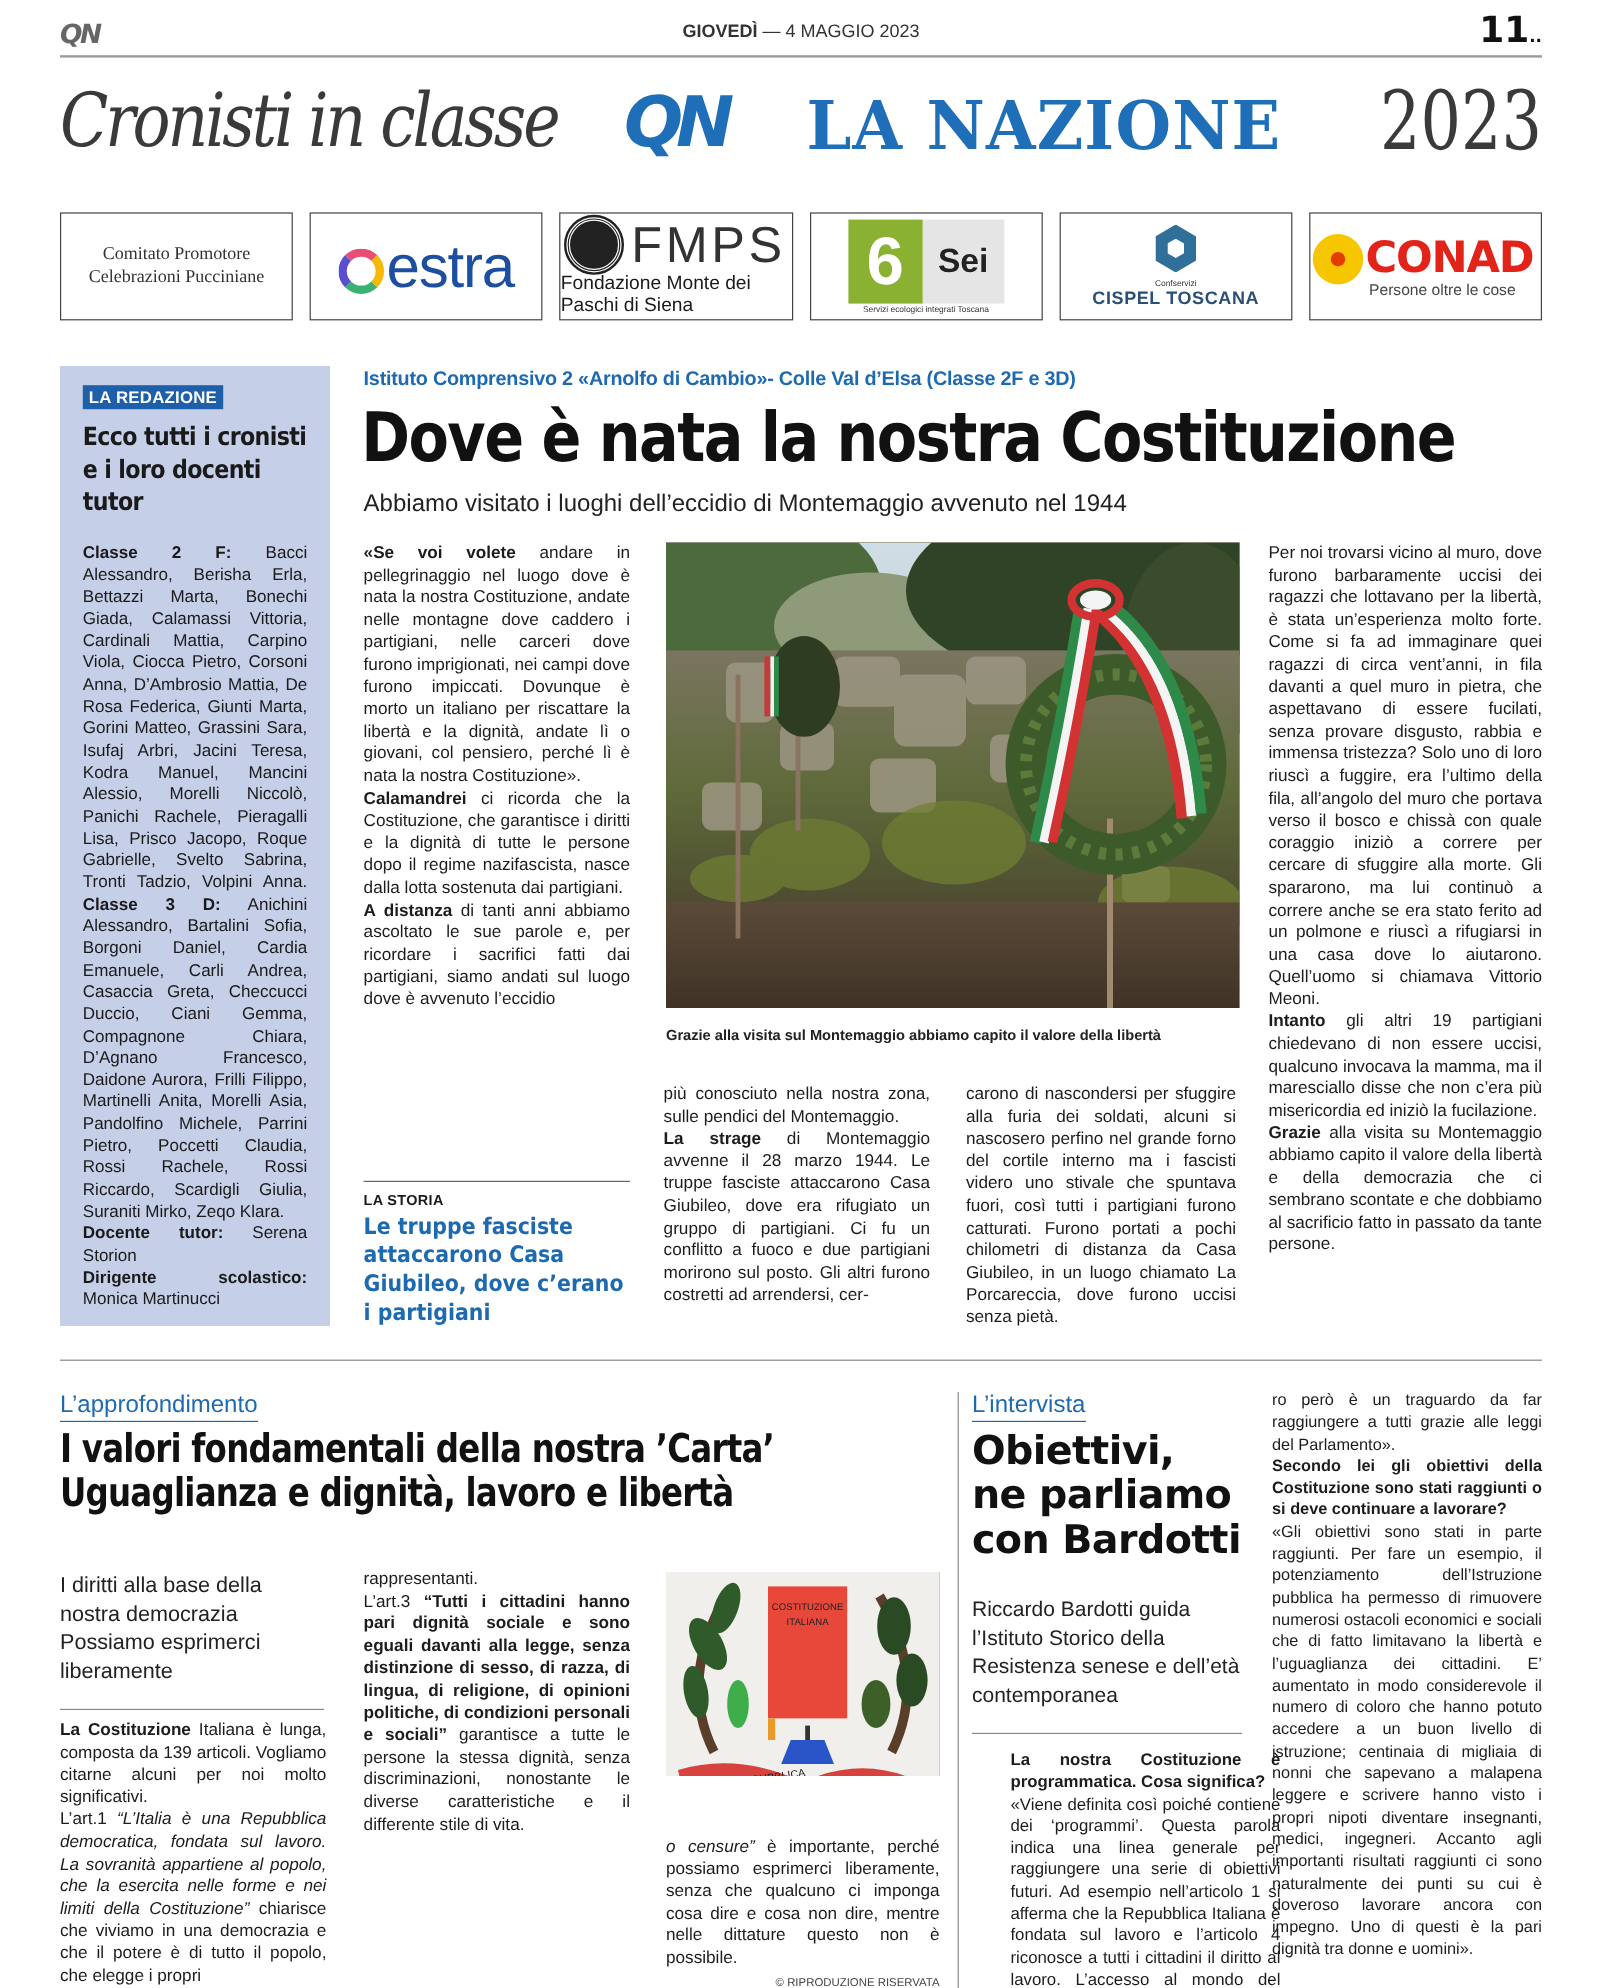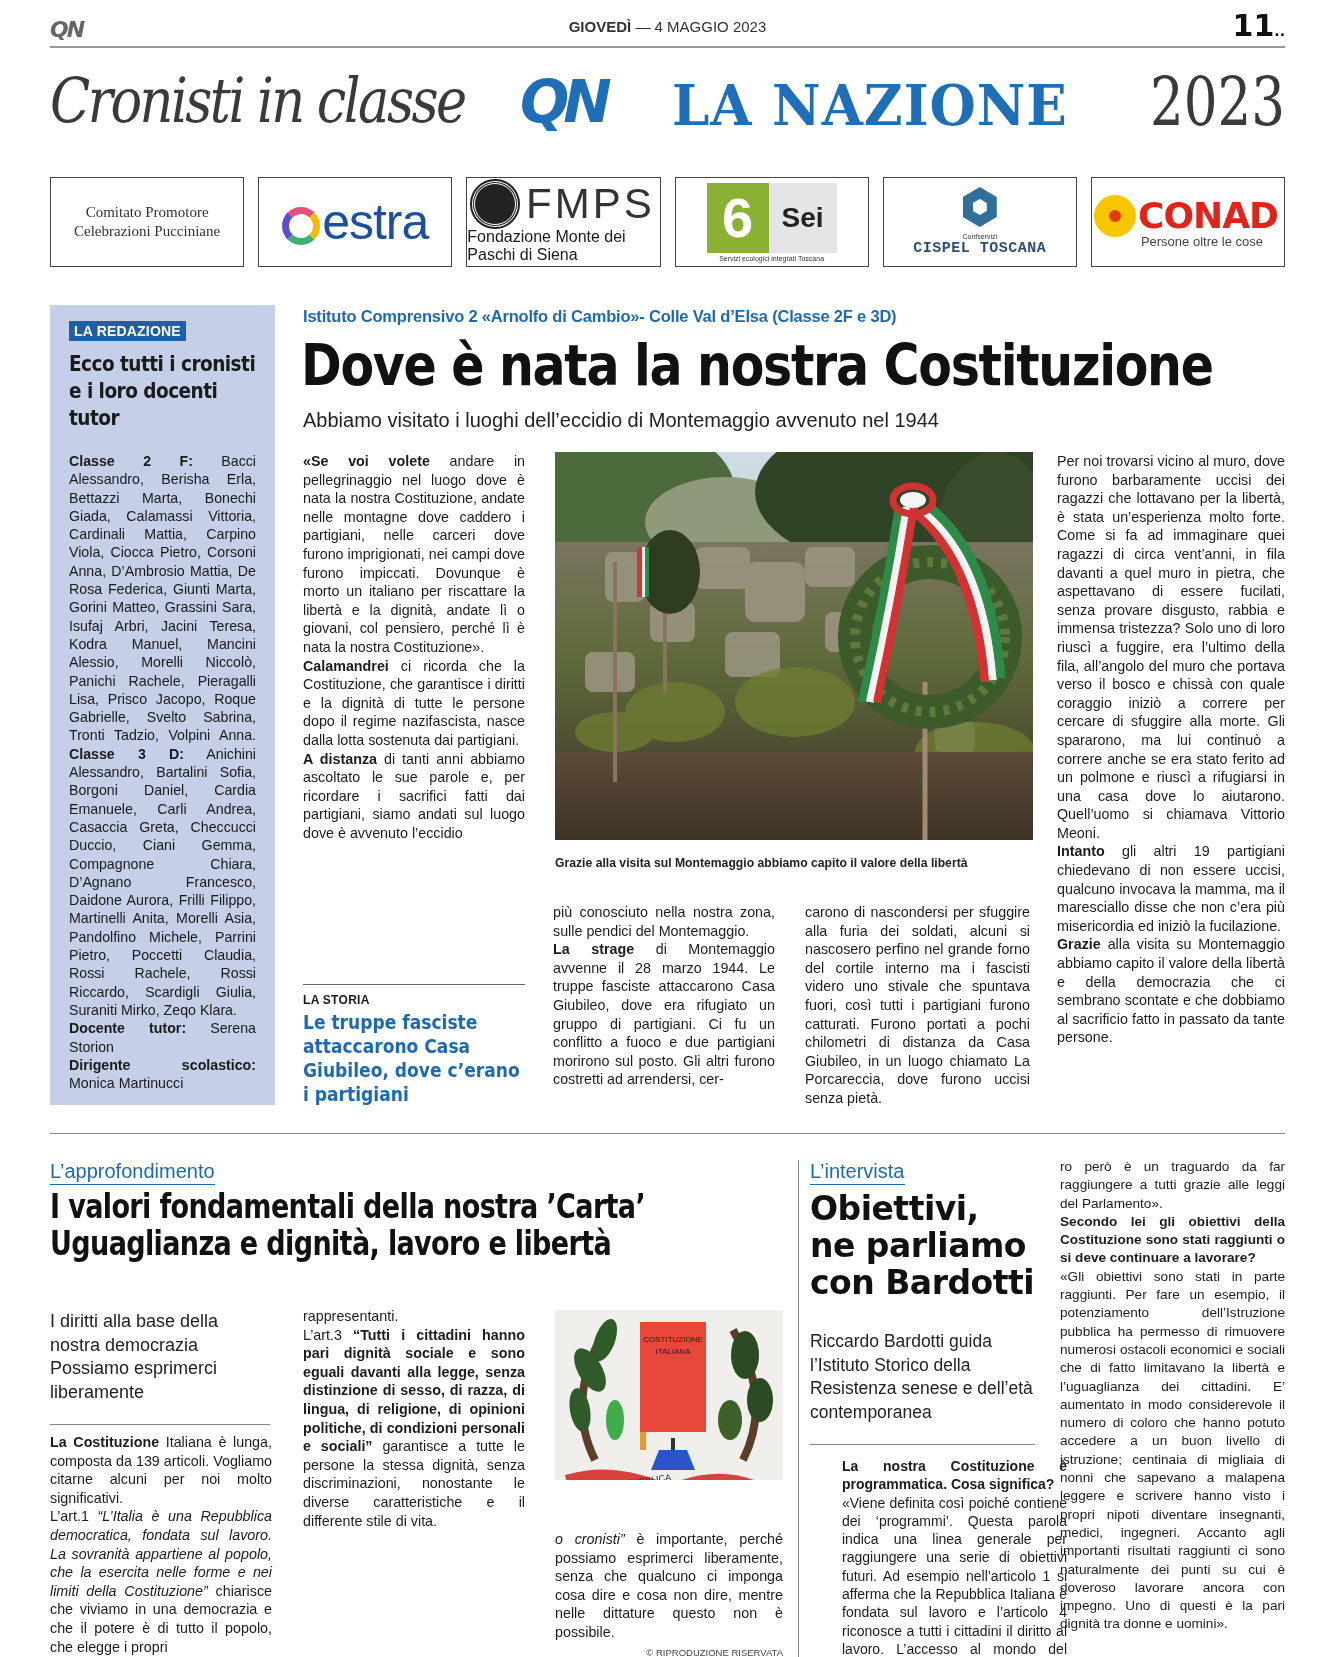--- a/index.html
+++ b/index.html
@@ -30,21 +30,21 @@
   .sp-fmps { display: flex; align-items: center; gap: 8px; }
   .sp-fmps .seal { width: 46px; height: 46px; border-radius: 50%; background: #222; border: 3px double #fff; outline: 2px solid #222; }
   .sp-fmps .name { font-size: 42px; color: #333; letter-spacing: 3px; font-weight: 300; }
   .sp-sei { display: flex; width: 130px; height: 70px; }
   .sp-sei .six { width: 62px; background: #8bb132; color: #fff; font-size: 56px; font-weight: 700; text-align: center; line-height: 70px; }
   .sp-sei .sei { flex: 1; background: #e5e5e5; color: #222; font-size: 28px; font-weight: 700; text-align: center; line-height: 70px; }
   .sp-sei-sub { font-size: 7px; color: #333; margin-top: 2px; }
   .sp-cispel .hex { width: 34px; height: 40px; background: #2f6f9a; clip-path: polygon(50% 0, 100% 25%, 100% 75%, 50% 100%, 0 75%, 0 25%); position: relative; }
   .sp-cispel .hex::after { content: ""; position: absolute; left: 10px; top: 12px; width: 14px; height: 16px; background: #fff; clip-path: polygon(50% 0, 100% 25%, 100% 75%, 50% 100%, 0 75%, 0 25%); }
   .sp-cispel .conf { font-size: 7px; color: #333; margin-top: 6px; }
-  .sp-cispel .name { font-size: 15px; font-weight: 700; color: #2c4f77; letter-spacing: 0.5px; font-family: Liberation Mono, monospace; }
+  .sp-cispel .name { font-size: 15px; font-weight: 700; color: #2c4f77; letter-spacing: 0.5px; }
   .sp-conad .row { display: flex; align-items: center; }
   .sp-conad .flower { width: 34px; height: 34px; border-radius: 50%; background: #f6c700; box-shadow: 0 0 0 4px #f6c700; position: relative; margin-right: 6px; }
   .sp-conad .flower::after { content: ""; position: absolute; left: 11px; top: 11px; width: 12px; height: 12px; border-radius: 50%; background: #e53d00; }
   .sp-conad .name { font-size: 36px; font-weight: 900; color: #e2231a; font-family: "DejaVu Sans", sans-serif; letter-spacing: -1px; }
   .sp-conad .tag { font-size: 13px; color: #444; margin-top: -2px; margin-left: 28px; }
 
   
   .redazione { position: absolute; left: 50px; top: 305px; width: 225px; height: 800px; background: #c5cfe8; padding: 16px 19px 0 19px; }
   .redazione .kicker { display: inline-block; background: #1d5fa8; color: #fff; font-weight: 700; font-size: 14px; padding: 2px 5px; letter-spacing: 0.2px; }
   .redazione h2 { font-size: 21px; line-height: 27px; font-weight: 900; margin-top: 10px; letter-spacing: -0.6px; font-family: "DejaVu Sans", sans-serif; transform: scaleX(0.88); transform-origin: left; width: 215px; }
@@ -298,21 +298,21 @@
     <text x="118" y="32" font-size="8" text-anchor="middle" fill="#222" font-family="Liberation Sans, sans-serif">COSTITUZIONE</text>
     <text x="118" y="44" font-size="8" text-anchor="middle" fill="#222" font-family="Liberation Sans, sans-serif">ITALIANA</text>
     <polygon points="104,140 132,140 140,160 96,160" fill="#2a55c8"></polygon>
     <rect x="116" y="128" width="4" height="12" fill="#333"></rect>
     <path d="M10 165 Q60 150 114 175 Q170 150 220 180 L215 195 Q170 168 114 190 Q60 168 14 182 Z" fill="#d8423e"></path>
     <text x="60" y="178" font-size="9" fill="#222" font-family="Liberation Sans, sans-serif" transform="rotate(-8 60 178)">REPUBBLICA</text>
     <text x="150" y="178" font-size="9" fill="#222" font-family="Liberation Sans, sans-serif" transform="rotate(12 150 178)">ITALIANA</text>
   </svg>
 </div>
 <div class="col a3">
-  <p><i>o cronisti”</i><span> è importante, perché possiamo esprimerci liberamente, senza che qualcuno ci imponga cosa dire e cosa non dire, mentre nelle dittature questo non è possibile.</span></p>
+  <p><i>o censure”</i><span> è importante, perché possiamo esprimerci liberamente, senza che qualcuno ci imponga cosa dire e cosa non dire, mentre nelle dittature questo non è possibile.</span></p>
 </div>
 <div class="ripro">© RIPRODUZIONE RISERVATA</div>
 
 <div class="vline"></div>
 
 <span class="tag-link int-tag">L’intervista</span>
 <div class="int-h">
     <div>Obiettivi,</div>
     <div>ne parliamo</div>
     <div>con Bardotti</div>

